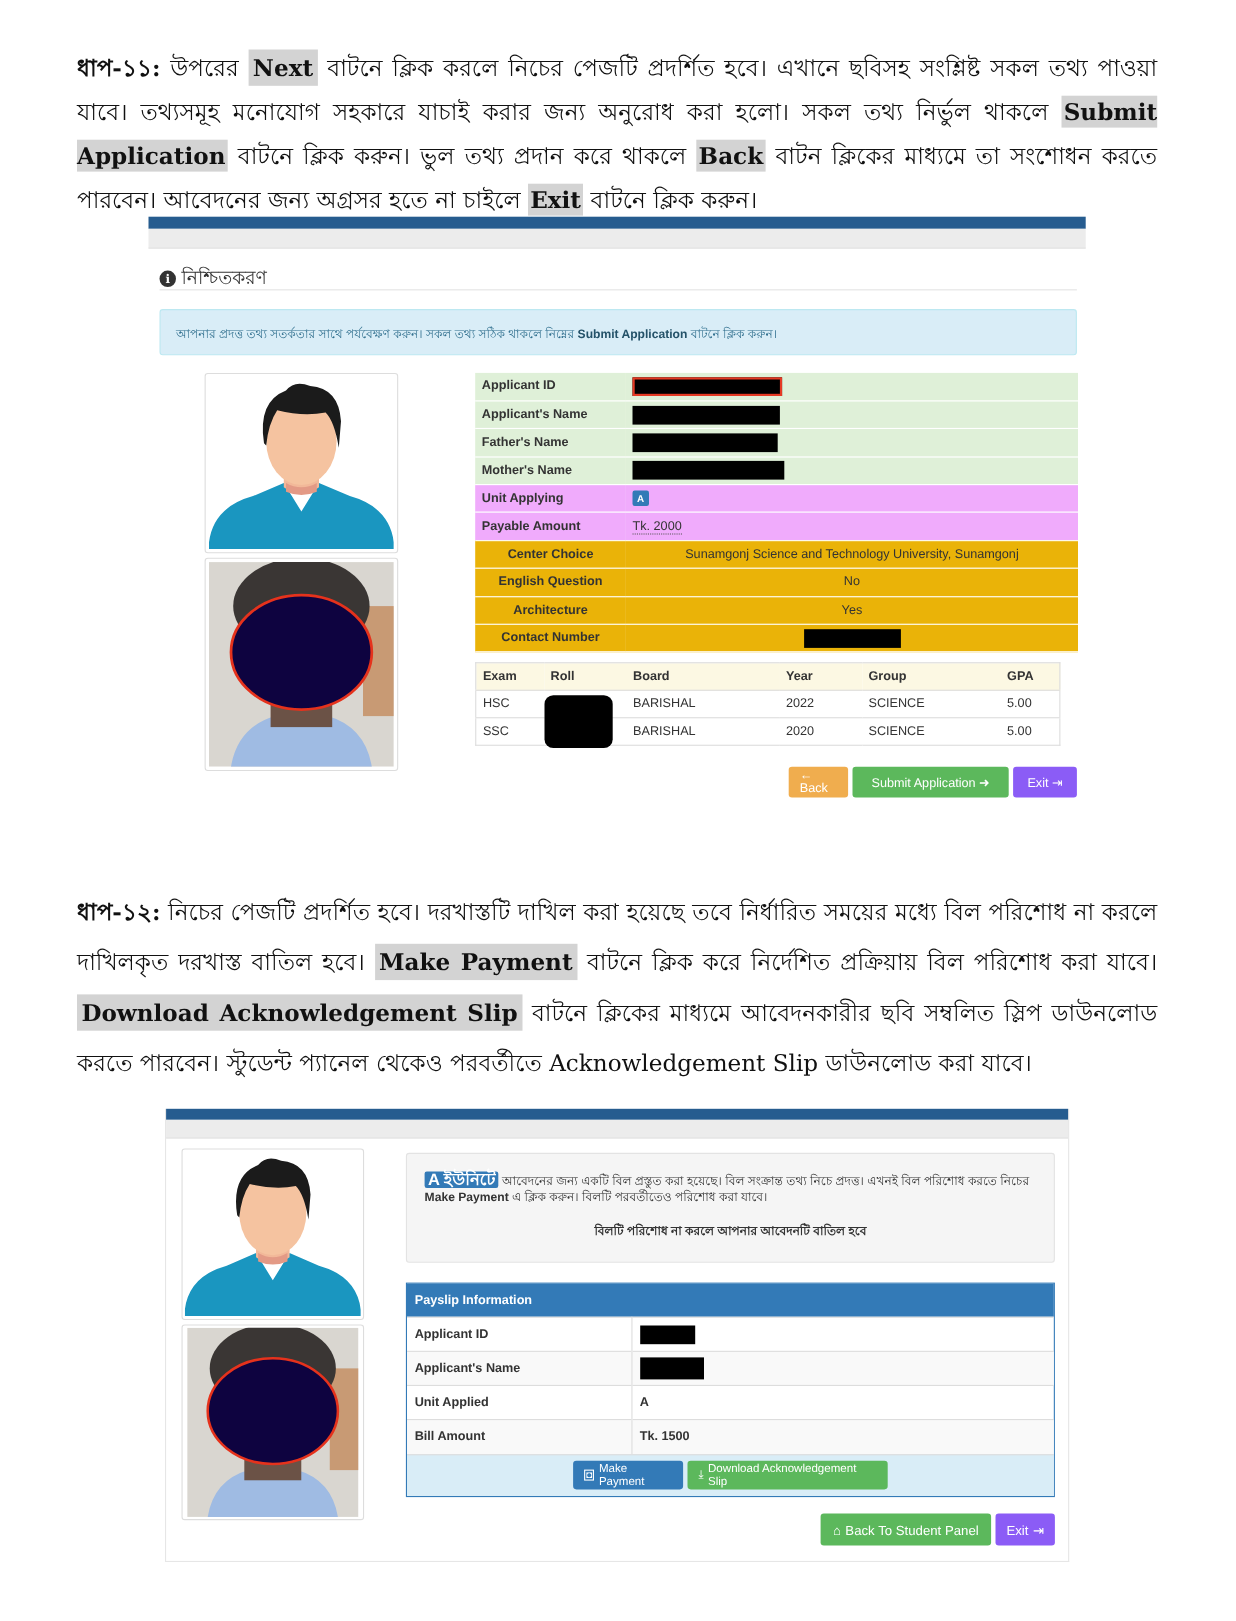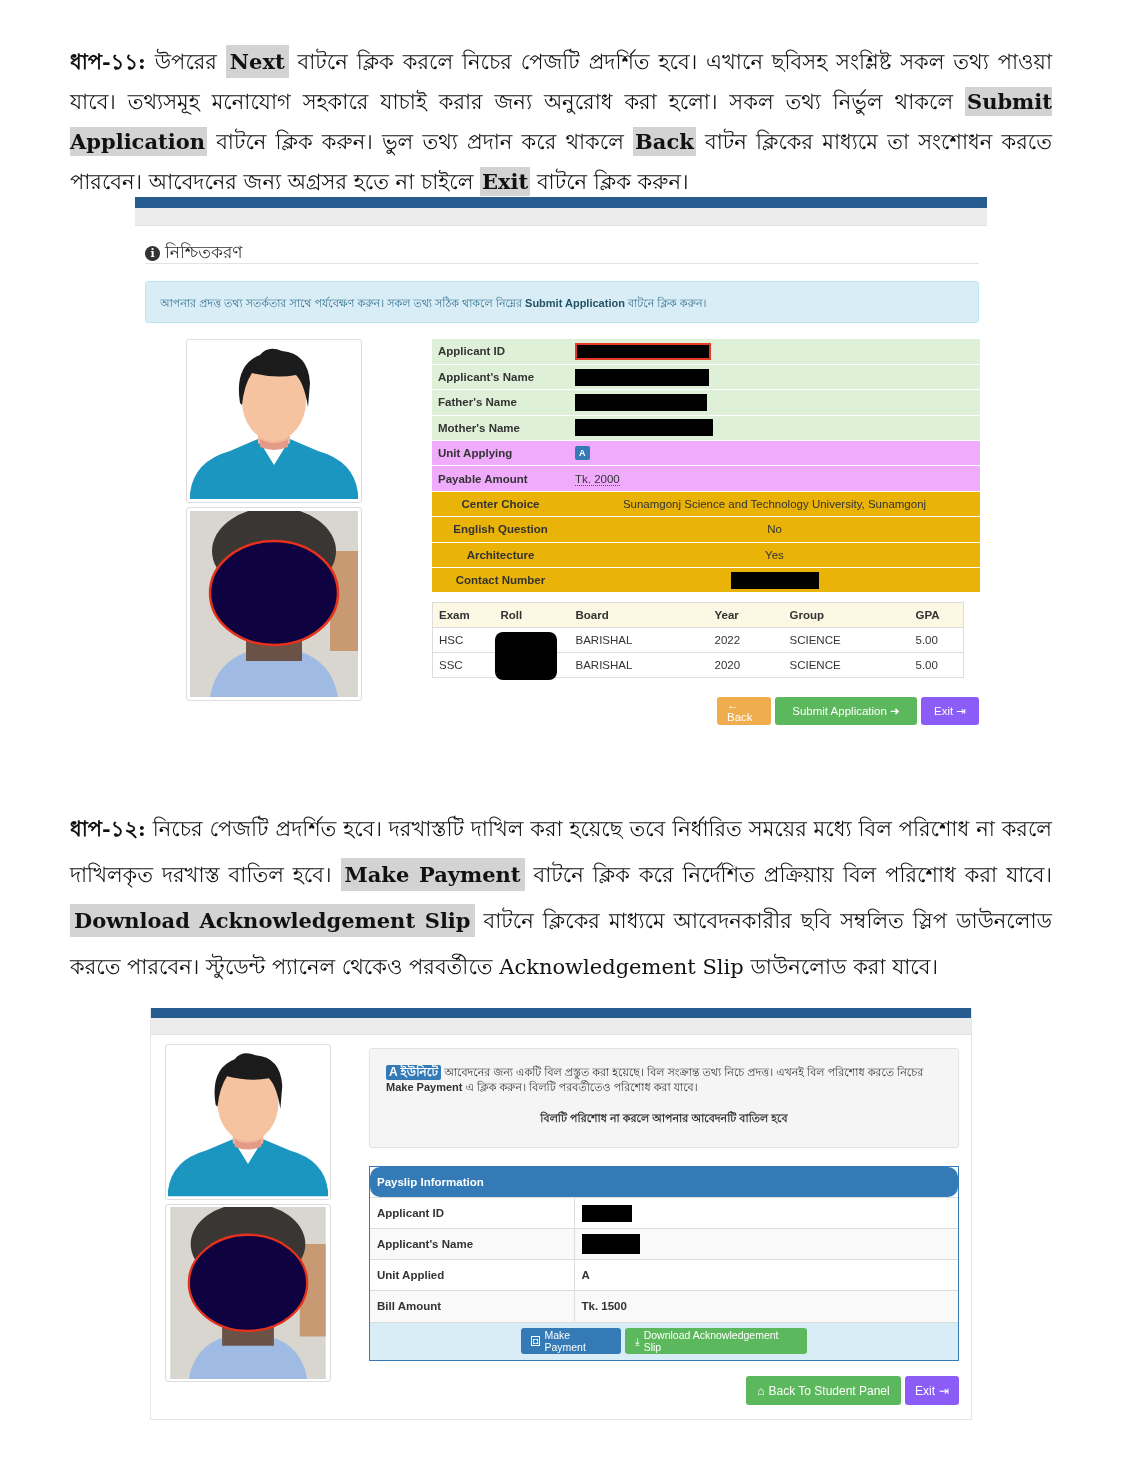--- a/index.html
+++ b/index.html
@@ -49,24 +49,24 @@
   .btnrow1 { position: absolute; top: 500px; right: 8px; display: flex; gap: 4px; }
 
   .shot2 { left: 150px; top: 1008px; width: 822px; height: 412px; border-right: 1px solid #e6e6e6; border-bottom: 1px solid #e6e6e6; border-left: 1px solid #e6e6e6; }
   .shot2 .topbar { height: 10px; }
   .shot2 .subbar { height: 17px; }
   .photo-col2 { position: absolute; left: 14px; top: 36px; width: 166px; }
   .photo-col2 .photo-box { padding: 2px; margin-bottom: 4px; }
   .photo-col2 .avatar { width: 160px; height: 150px; }
   .photo-col2 .face-photo { width: 160px; height: 172px; }
   .well { position: absolute; left: 218px; top: 40px; width: 590px; height: 100px; background: #f5f5f5; border: 1px solid #e3e3e3; border-radius: 3px; font-size: 11px; color: #333; padding: 16px 16px; line-height: 15px; }
-  .unit-badge2 { display: inline-block; background: #337ab7; color: #fff; font-size: 12px; font-weight: bold; padding: 0 3px; border-radius: 2px; }
+  .unit-badge2 { display: inline-block; background: #337ab7; color: #fff; font-size: 15px; font-weight: bold; padding: 0 3px; border-radius: 2px; }
   .well .center { text-align: center; margin-top: 16px; font-weight: bold; }
   .panel { position: absolute; left: 218px; top: 158px; width: 590px; border: 1px solid #337ab7; }
-  .panel-head { background: #337ab7; color: #fff; font-weight: bold; font-size: 11.5px; height: 30px; display: flex; align-items: center; padding: 0 7px; border-radius: 10px; }
+  .panel-head { background: #337ab7; color: #fff; font-weight: bold; font-size: 11.5px; height: 30px; display: flex; align-items: center; padding: 0 7px; }
   .pay-table { width: 100%; border-collapse: collapse; font-size: 11.5px; }
   .pay-table td { height: 31px; border-top: 1px solid #ddd; padding: 0 7px; color: #333; font-weight: bold; }
   .pay-table tr:nth-child(even) td { background: #f9f9f9; }
   .pay-table td.lbl { width: 204px; border-right: 1px solid #ddd; }
   .panel-foot { background: #d9edf7; height: 38px; display: flex; justify-content: center; align-items: center; gap: 4px; border-top: 1px solid #ddd; }
   .panel-foot .btn { height: 26px; font-size: 10.5px; }
   .btnrow2 { position: absolute; right: 12px; top: 368px; display: flex; gap: 4px; }
   .btnrow2 .btn { height: 29px; font-size: 12px; }
 </style>
 </head>

